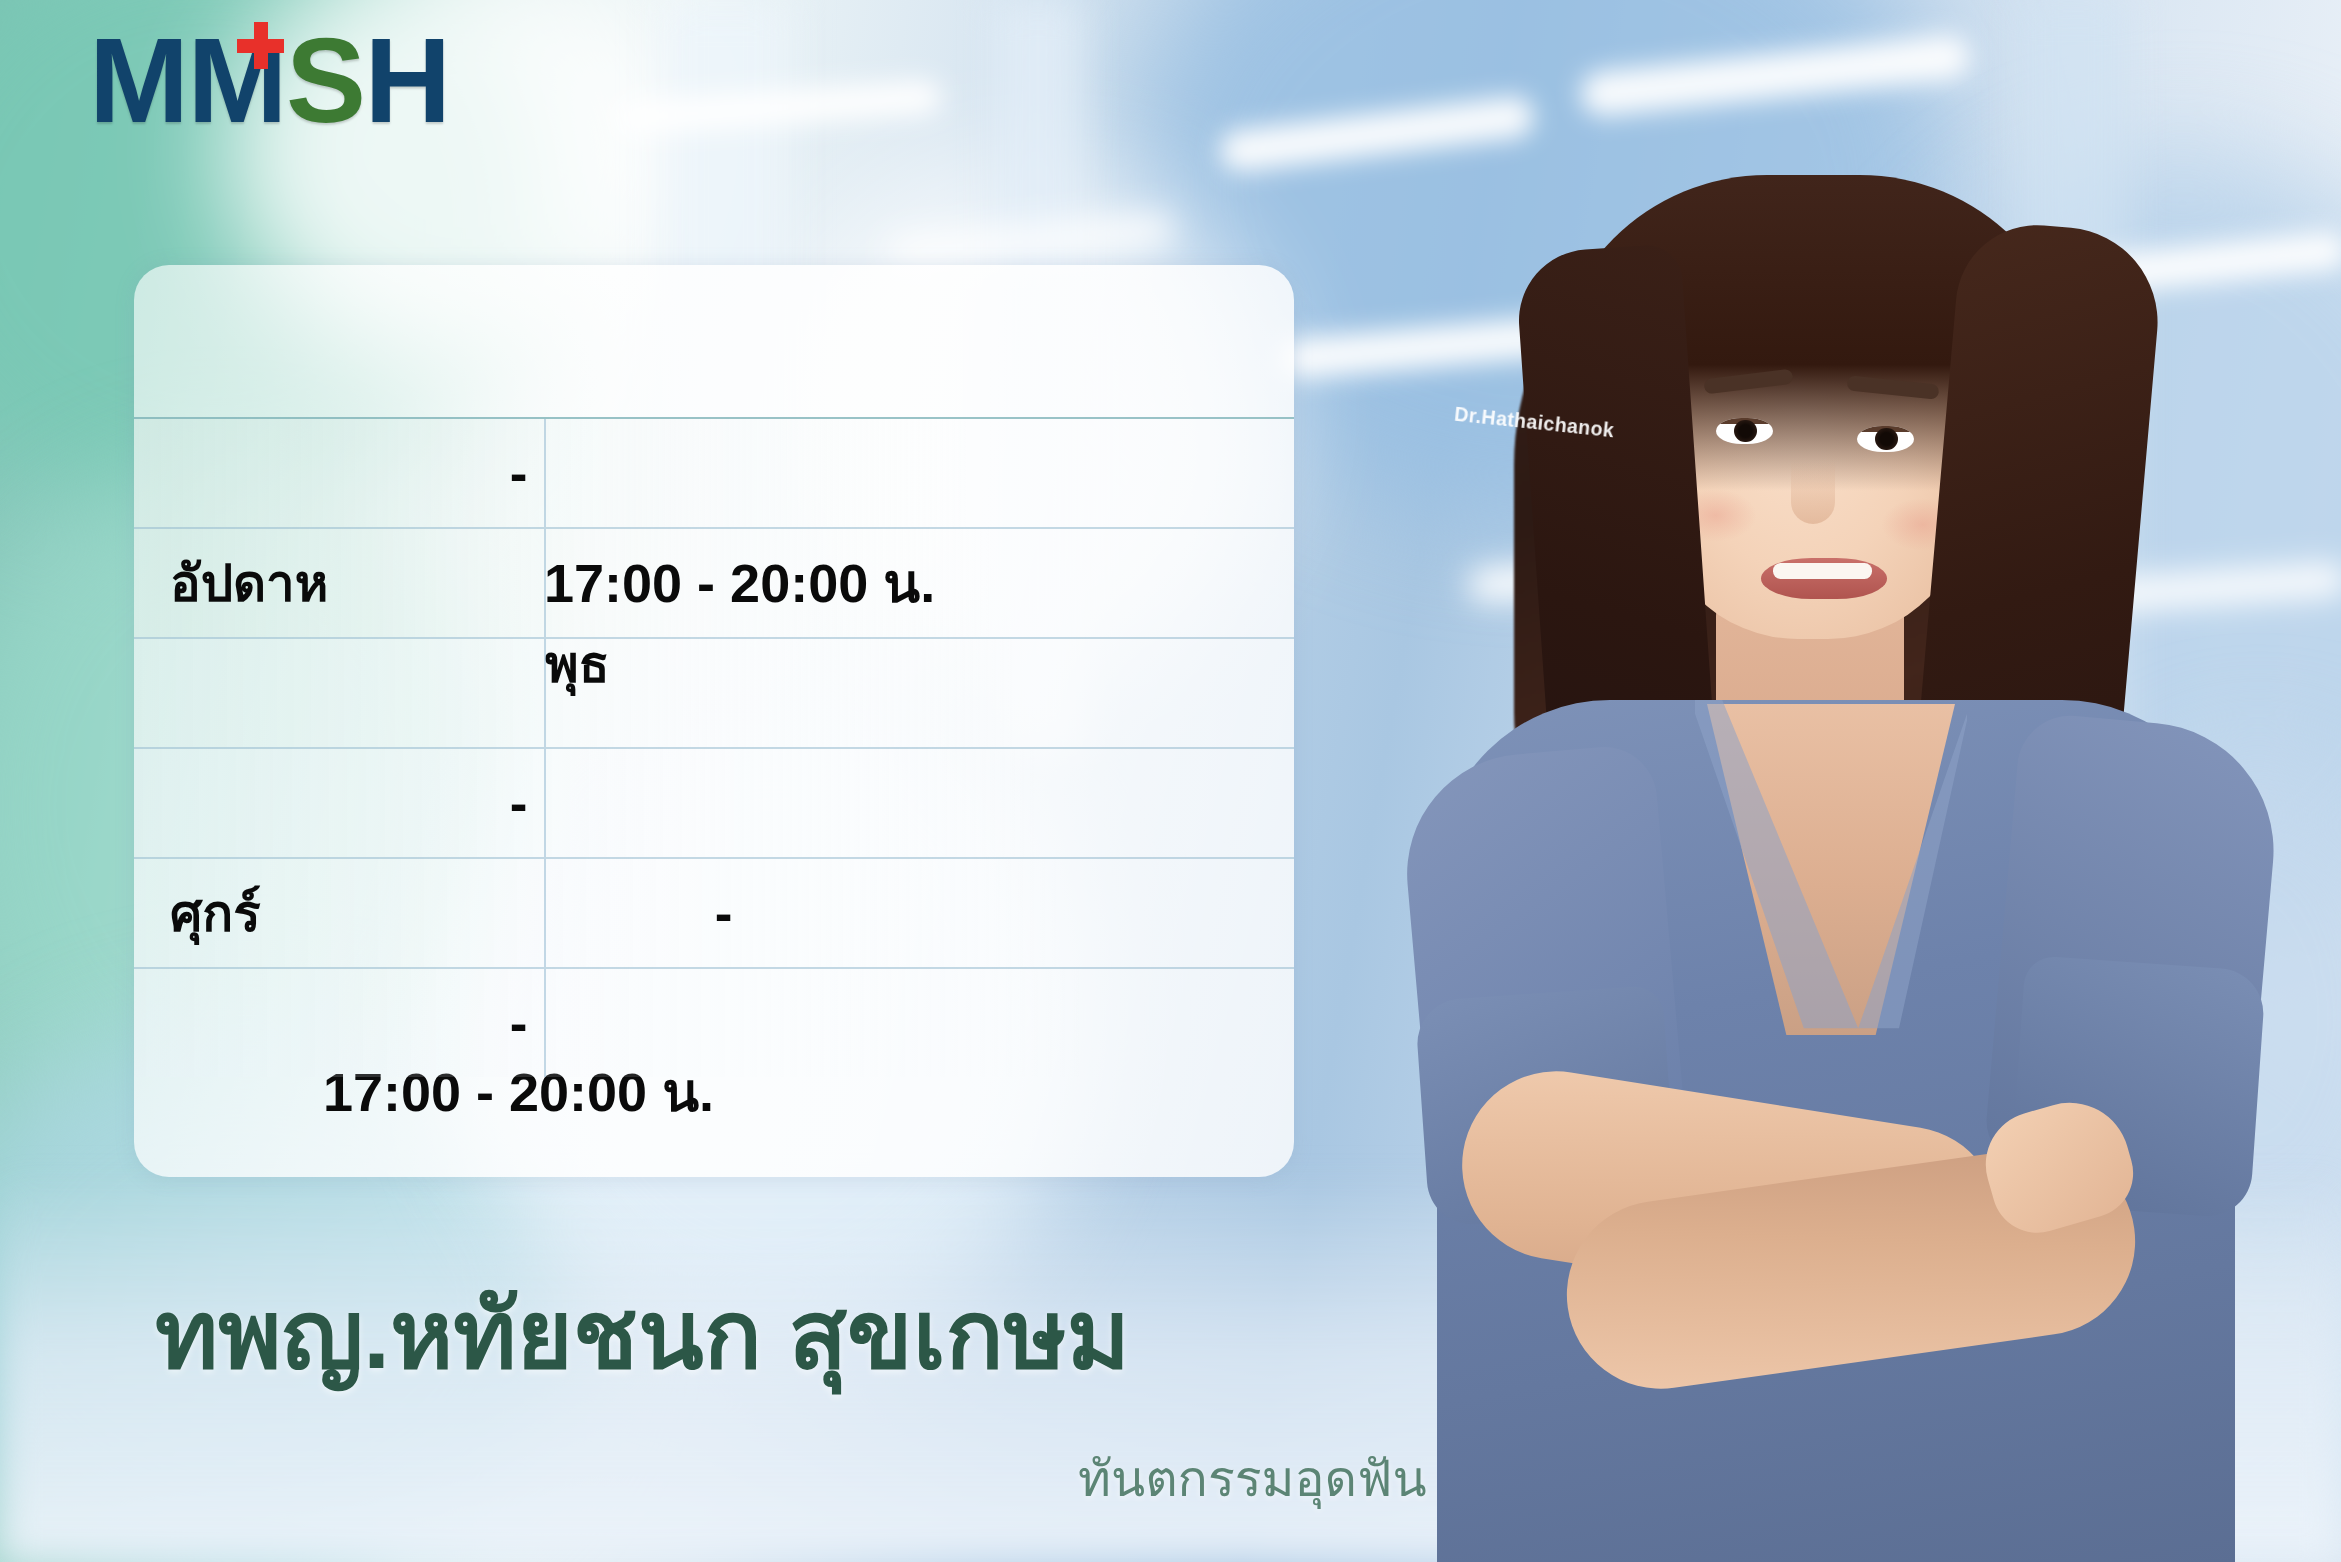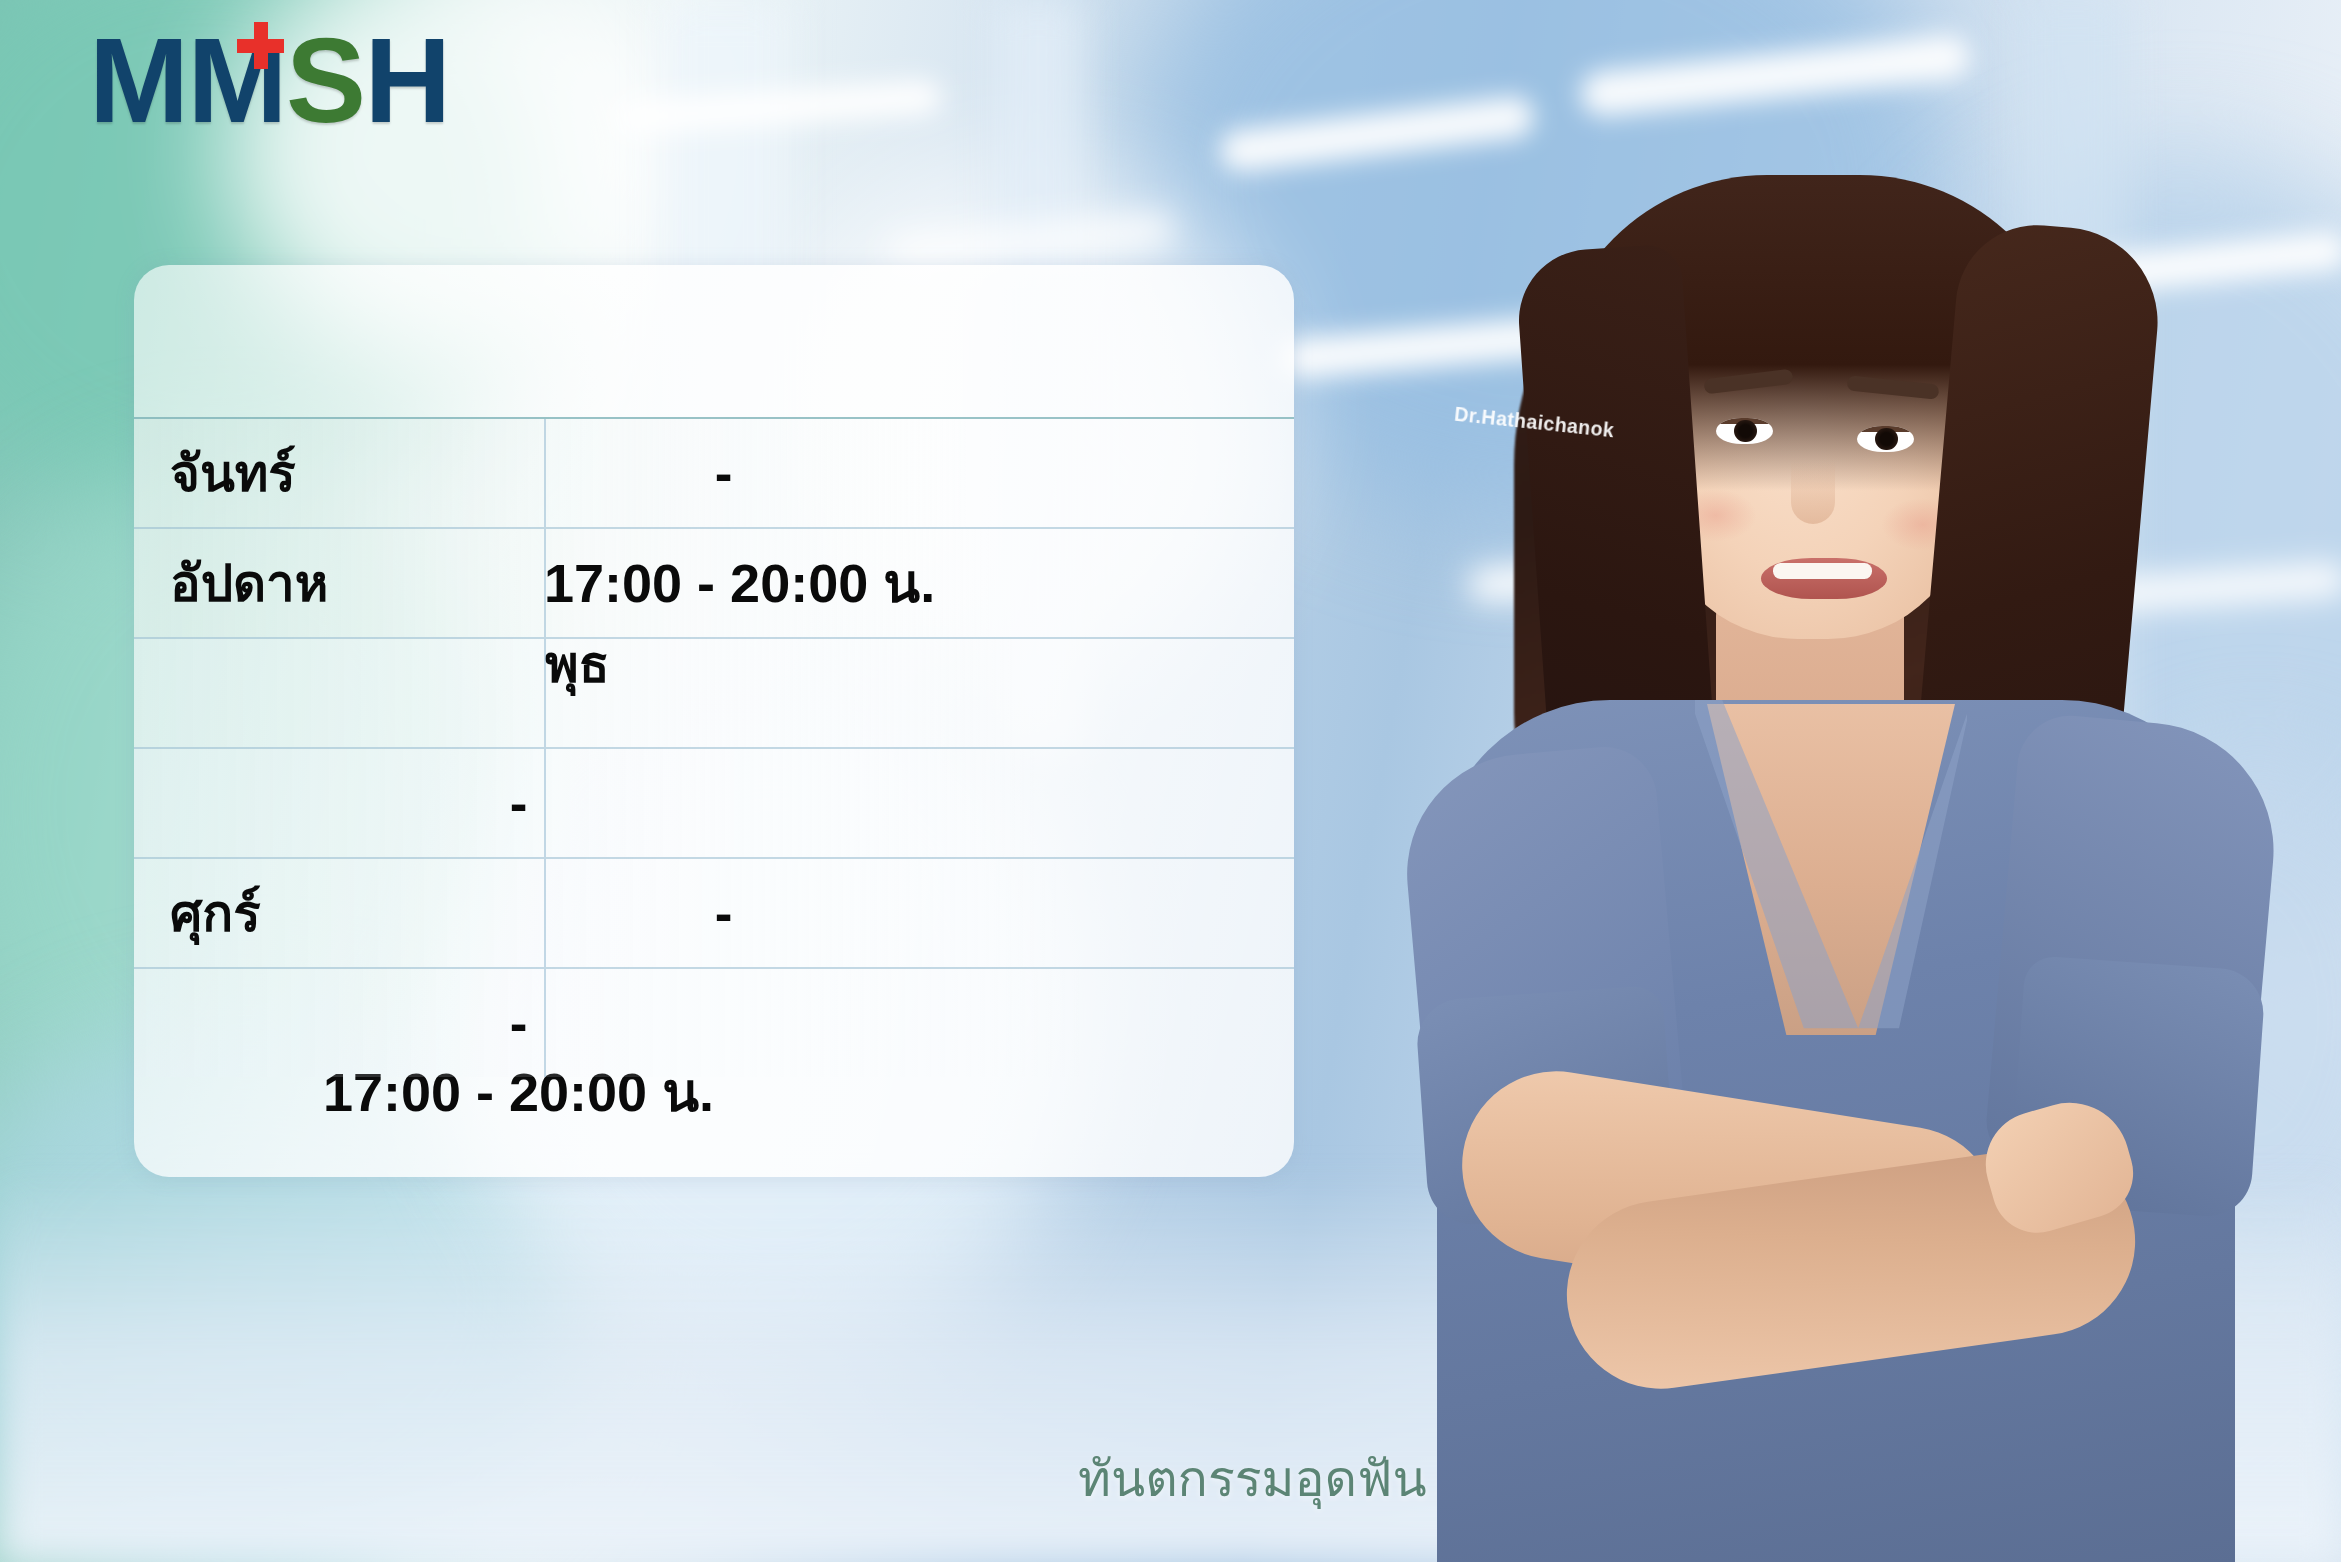--- a/index.html
+++ b/index.html
@@ -274,24 +274,20 @@
       <span class="lt green">S</span>
       <span class="lt navy">H</span>
       <span class="cross"></span>
     </div>
   </div>
 
   <div class="card">
     <div class="table">
 
       <div class="row">
-        <div class="cell-day">
-          <span>จันทร์</span>
-          <span class="note"></span>
-        </div>
         <div class="vdiv"></div>
         <div class="cell-time dash">-</div>
       </div>
 
       <div class="row">
         <div class="cell-day">
           <span>อัปดาห</span>
           <span class="note"></span>
         </div>
         <div class="vdiv"></div>
@@ -323,16 +319,17 @@
 
 
       <div class="row">
         <div class="vdiv"></div>
         <div class="cell-time dash">-</div>
       </div>
 
     </div>
   </div>
 
+  <div class="name">ทพญ.หทัยชนก  สุขเกษม</div>
   <div class="subtitle">ทันตกรรมอุดฟัน</div>
 
 </div>
 
 
 </body></html>

